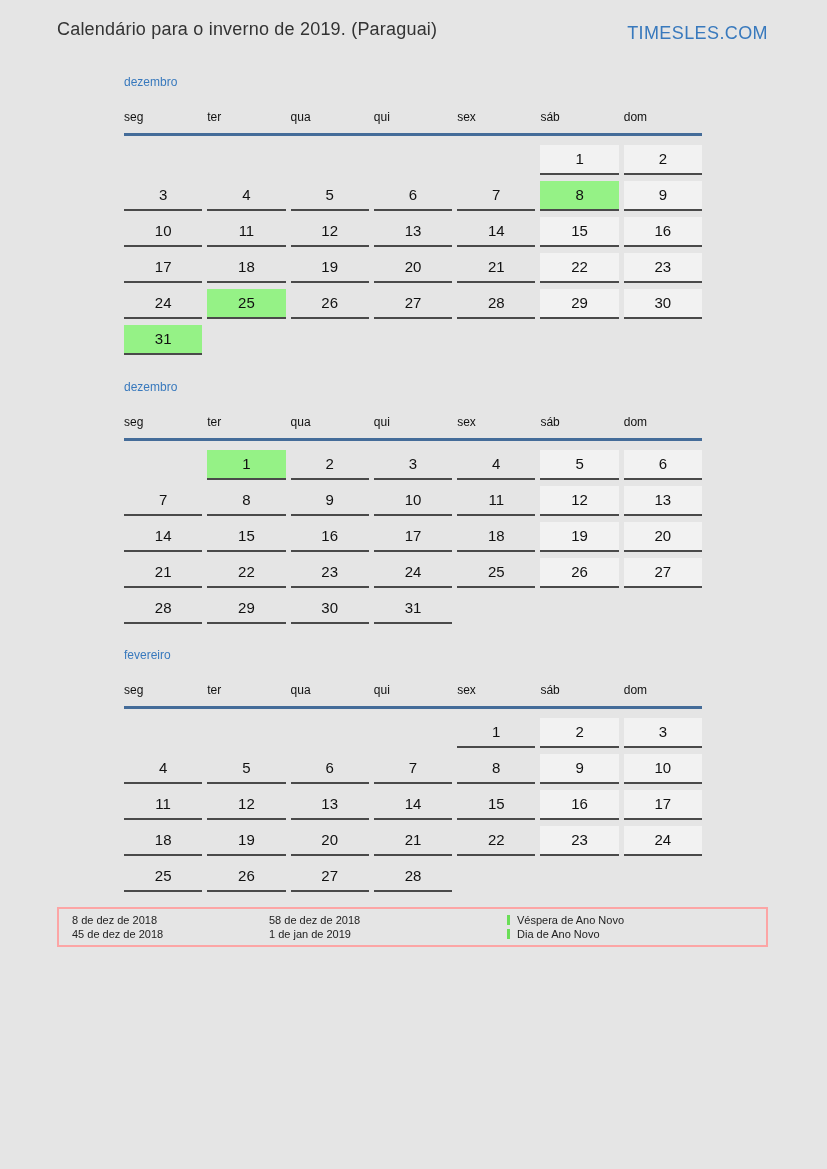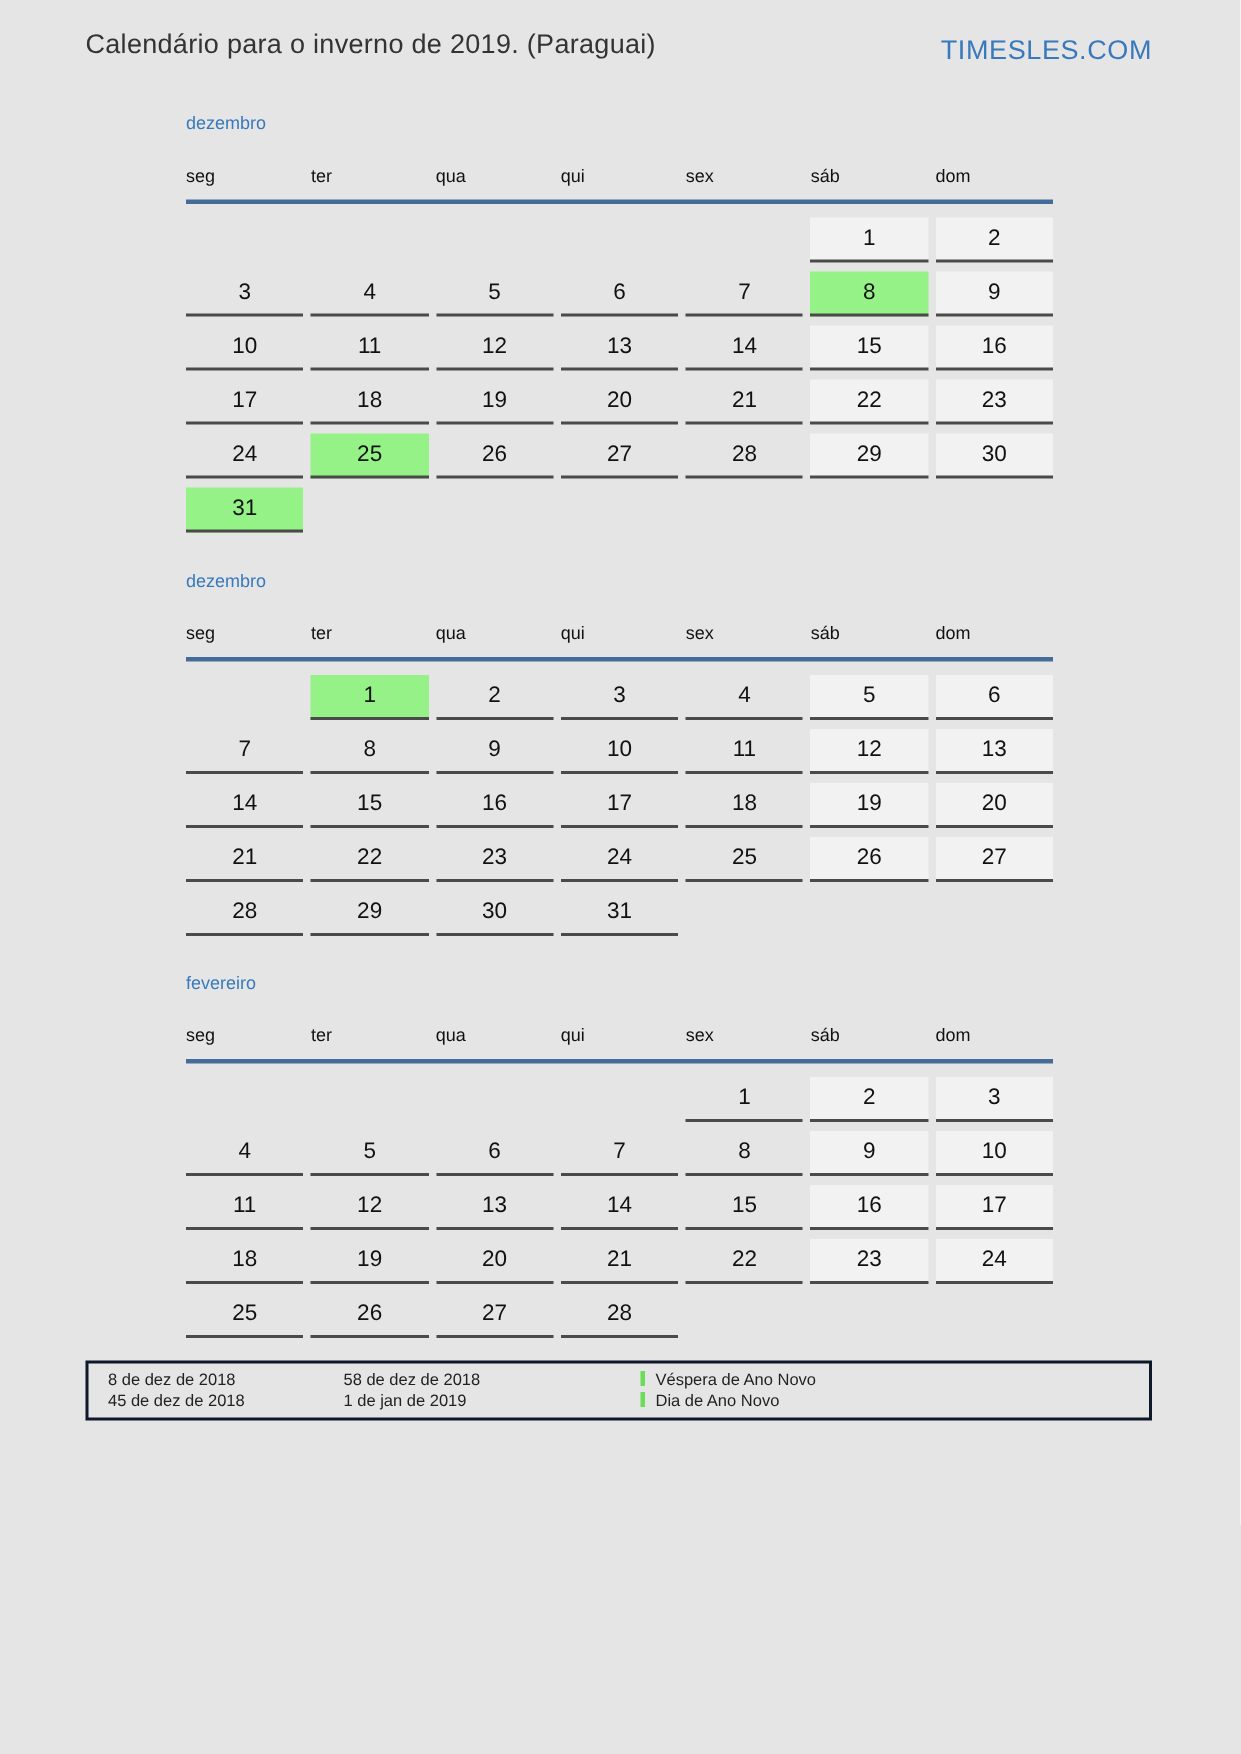--- a/index.html
+++ b/index.html
@@ -85,24 +85,25 @@
   .cell.holiday {
     background: var(--holiday-bg, #95f286);
   }
   .legend {
     position: absolute;
     left: 57px;
     top: 907px;
     width: 711px;
     height: 40px;
     box-sizing: border-box;
-    border: 2px solid #0f172a;
+    border: 2px solid #fca5a5;
     display: grid;
     grid-template-columns: 157px 198px 157px 1fr;
     padding: 5px 0 0 13px;
+    gap: 40px;
   }
   .legend-line {
     font-size: 11px;
     line-height: 13.5px;
     color: #222222;
     white-space: nowrap;
   }
   .legend-marker {
     display: inline-block;
     width: 3px;

